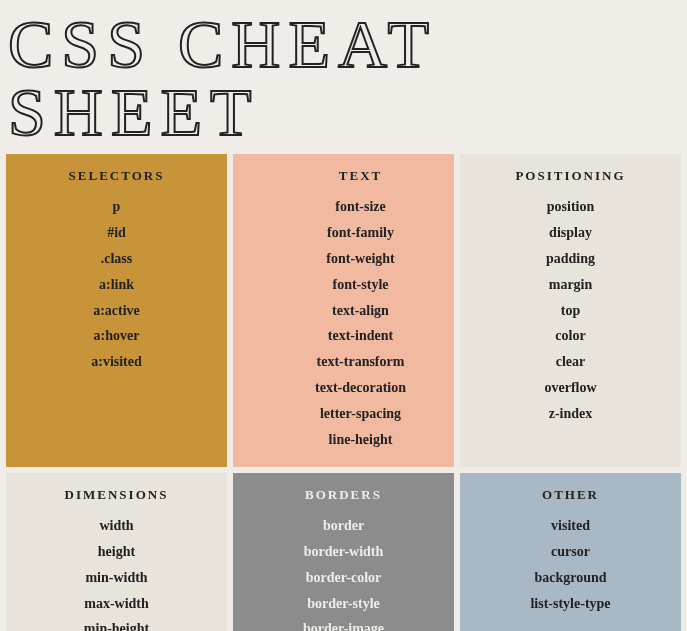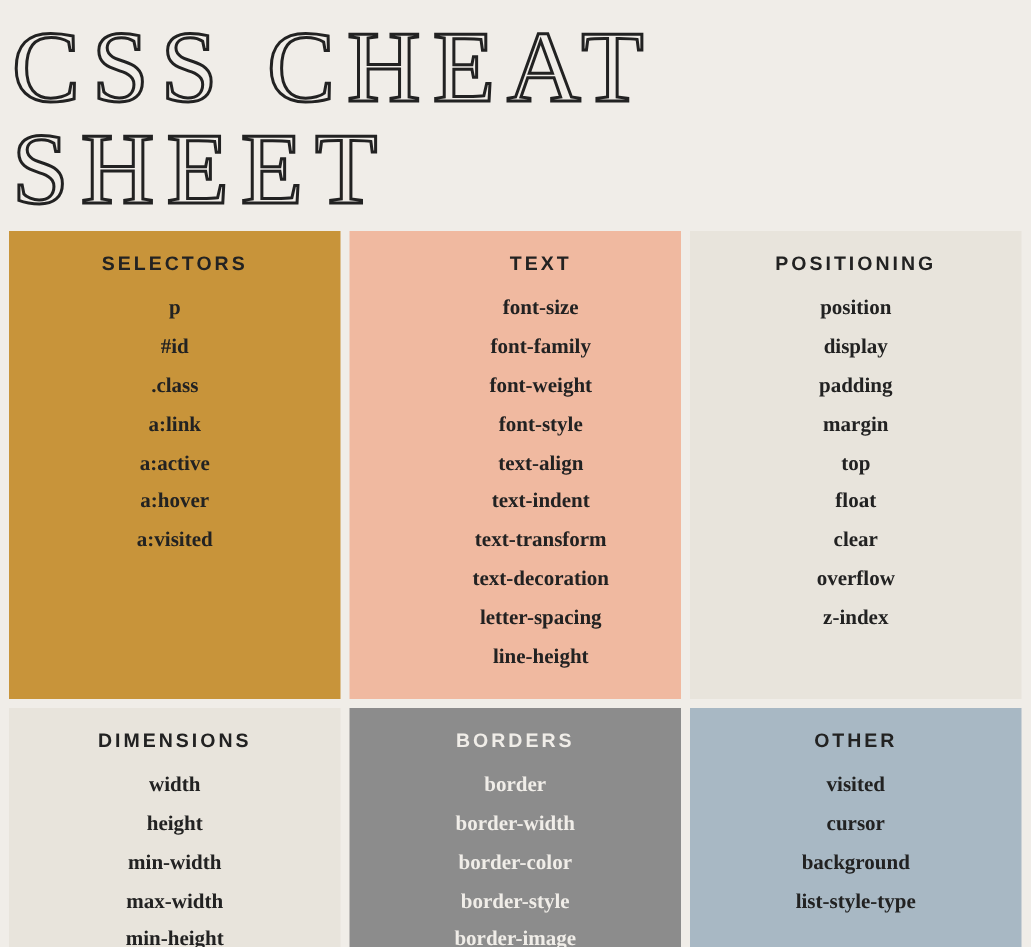--- a/index.html
+++ b/index.html
@@ -36,21 +36,21 @@
       gap: 6px;
       padding: 0 6px 6px 6px;
     }
 
     .card {
       padding: 14px 10px 14px 10px;
       text-align: center;
     }
 
     .card-title {
-      font-family: Liberation Sans, sans-serif;
+      font-family: Liberation Serif, serif;
       font-size: 13px;
       font-weight: 700;
       letter-spacing: 2px;
       text-transform: uppercase;
       color: #222;
       margin-bottom: 10px;
     }
 
     .card-item {
       font-family: Georgia, serif;
@@ -142,21 +142,21 @@
   </div>
 
   <div class="card card-positioning">
     <div class="card-title">POSITIONING</div>
     <div>
         <div class="card-item">position</div>
         <div class="card-item">display</div>
         <div class="card-item">padding</div>
         <div class="card-item">margin</div>
         <div class="card-item">top</div>
-        <div class="card-item">float</div>
+        <div class="card-item">color</div>
         <div class="card-item">clear</div>
         <div class="card-item">overflow</div>
         <div class="card-item">z-index</div>
       </div>
   </div>
 
   <div class="card card-dimensions">
     <div class="card-title">DIMENSIONS</div>
     <div>
         <div class="card-item">width</div>

